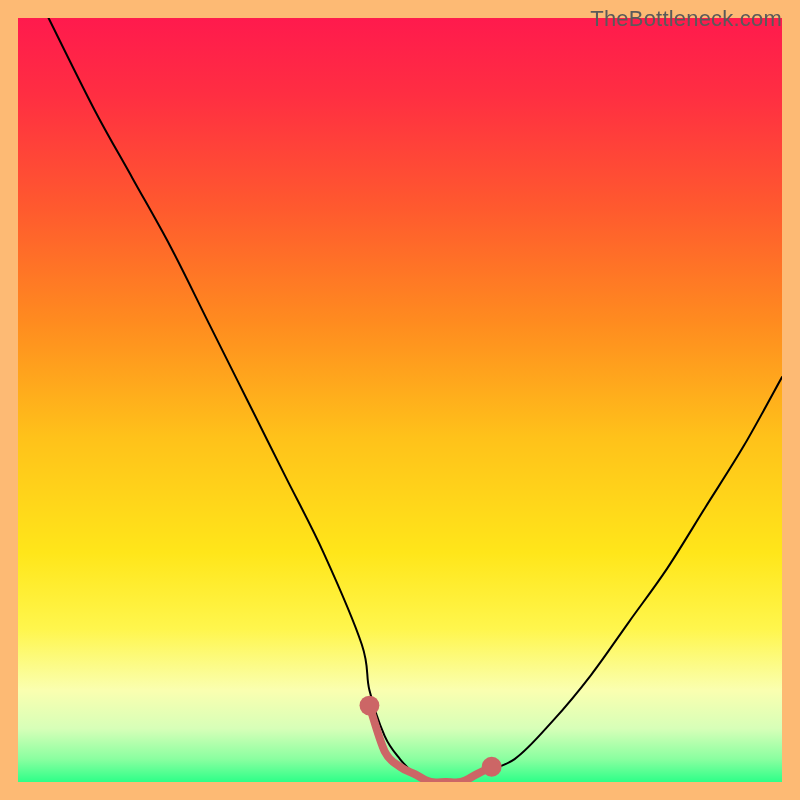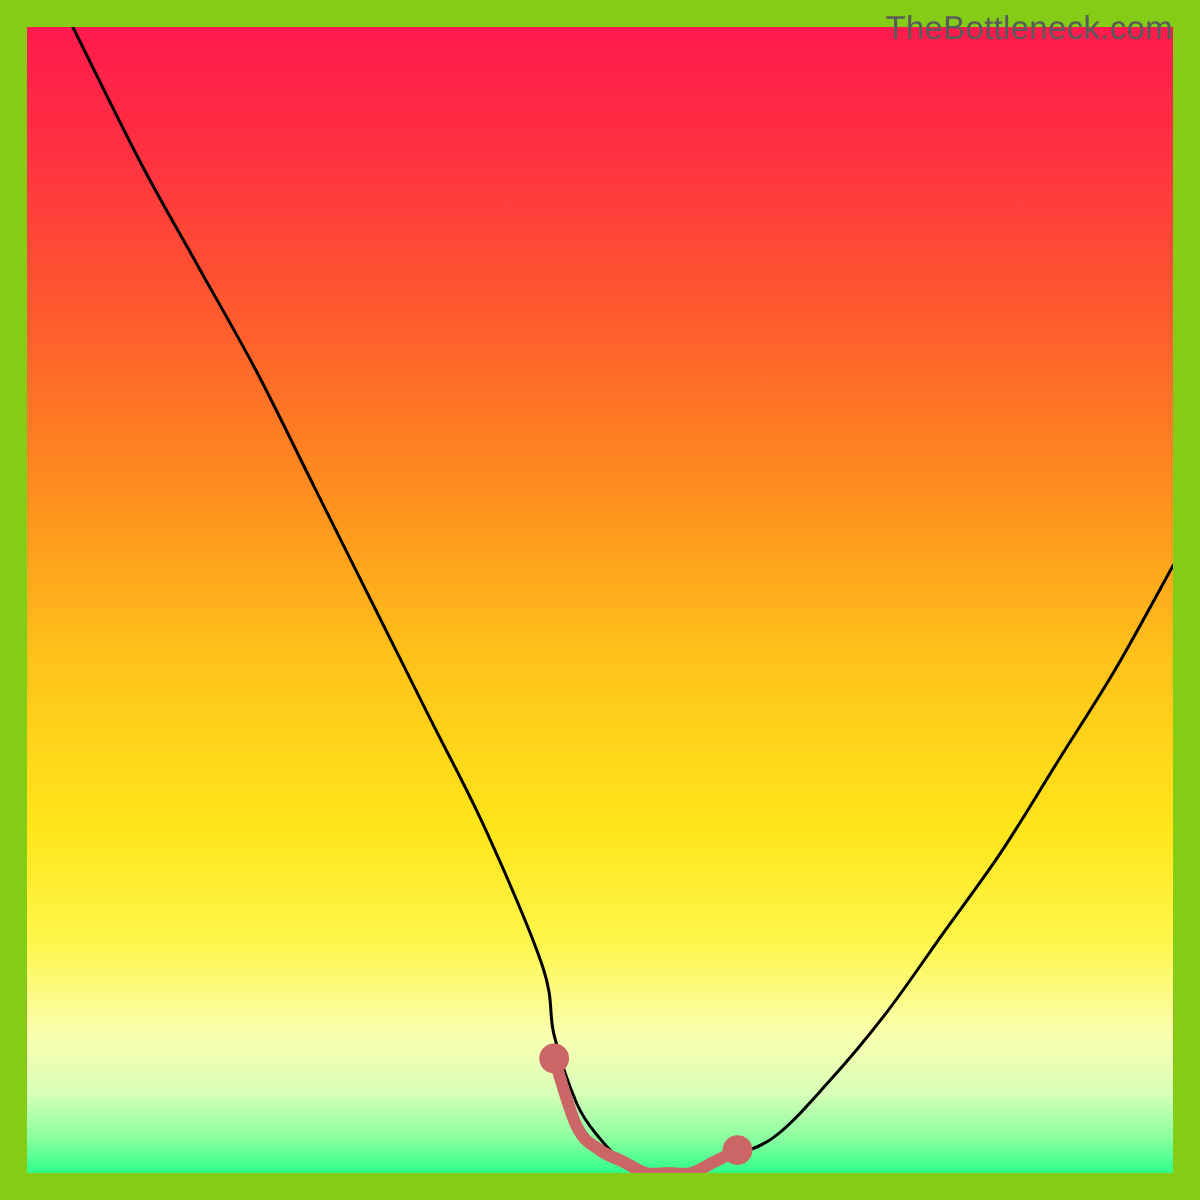--- a/index.html
+++ b/index.html
@@ -4,21 +4,21 @@
 <style>
   body {
     margin: 0;
     padding: 0;
     background: #fff;
   }
   .chart-container {
     width: 800px;
     height: 800px;
     position: relative;
-    background: #84cc16;
+    background: #fdba74;
   }
   .plot-area {
     position: absolute;
     left: 18px;
     top: 18px;
     width: 764px;
     height: 764px;
     overflow: hidden;
   }
   .gradient-bg {

